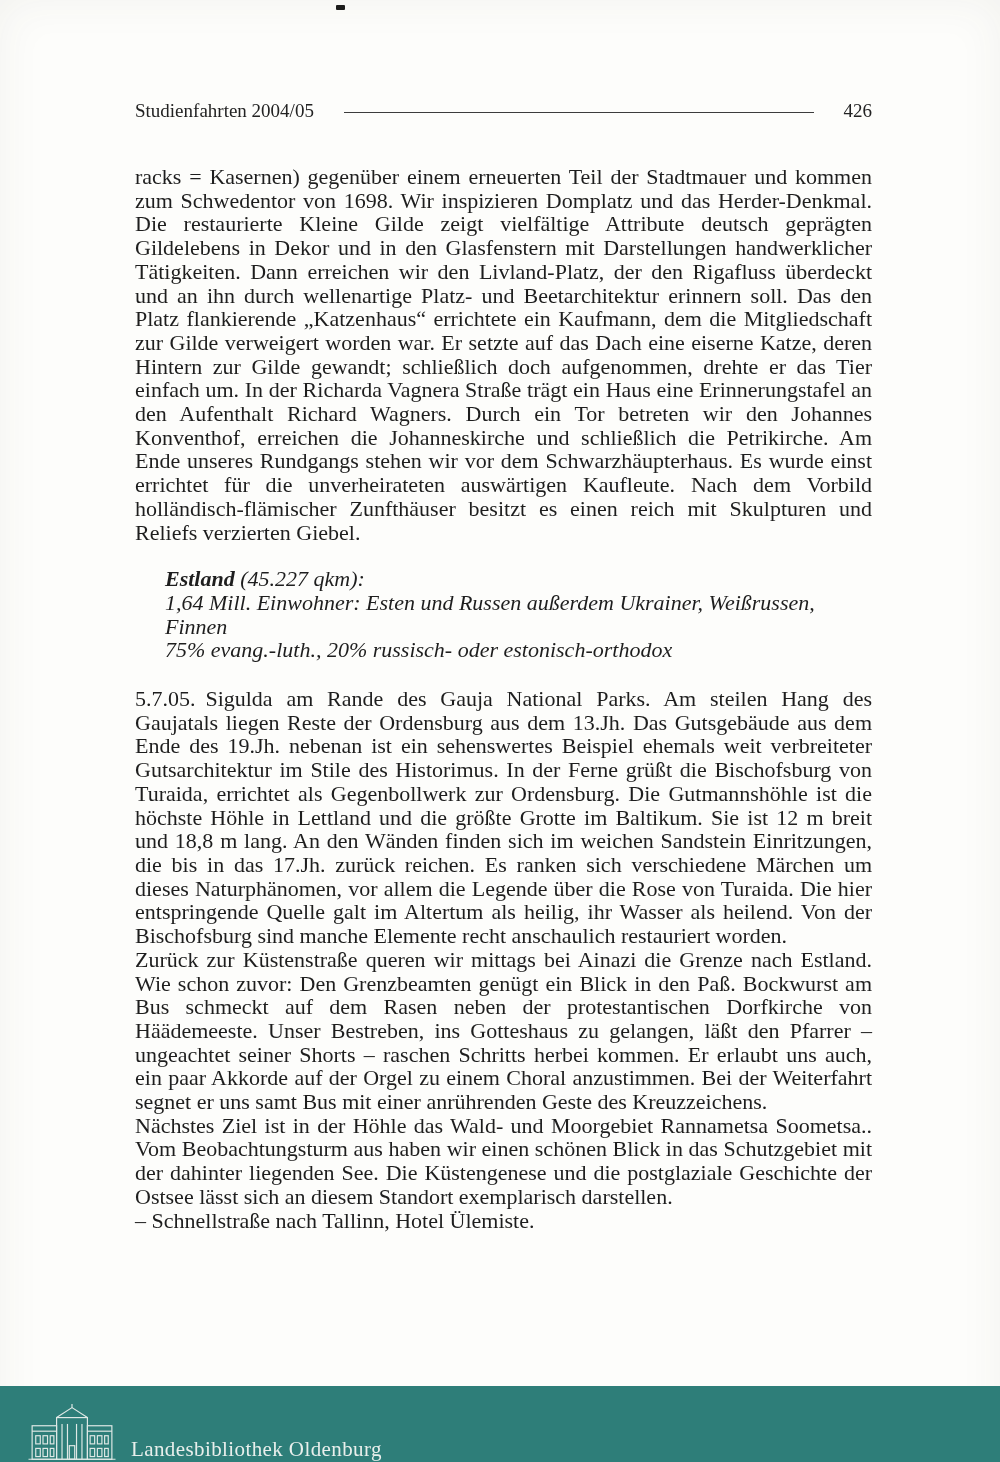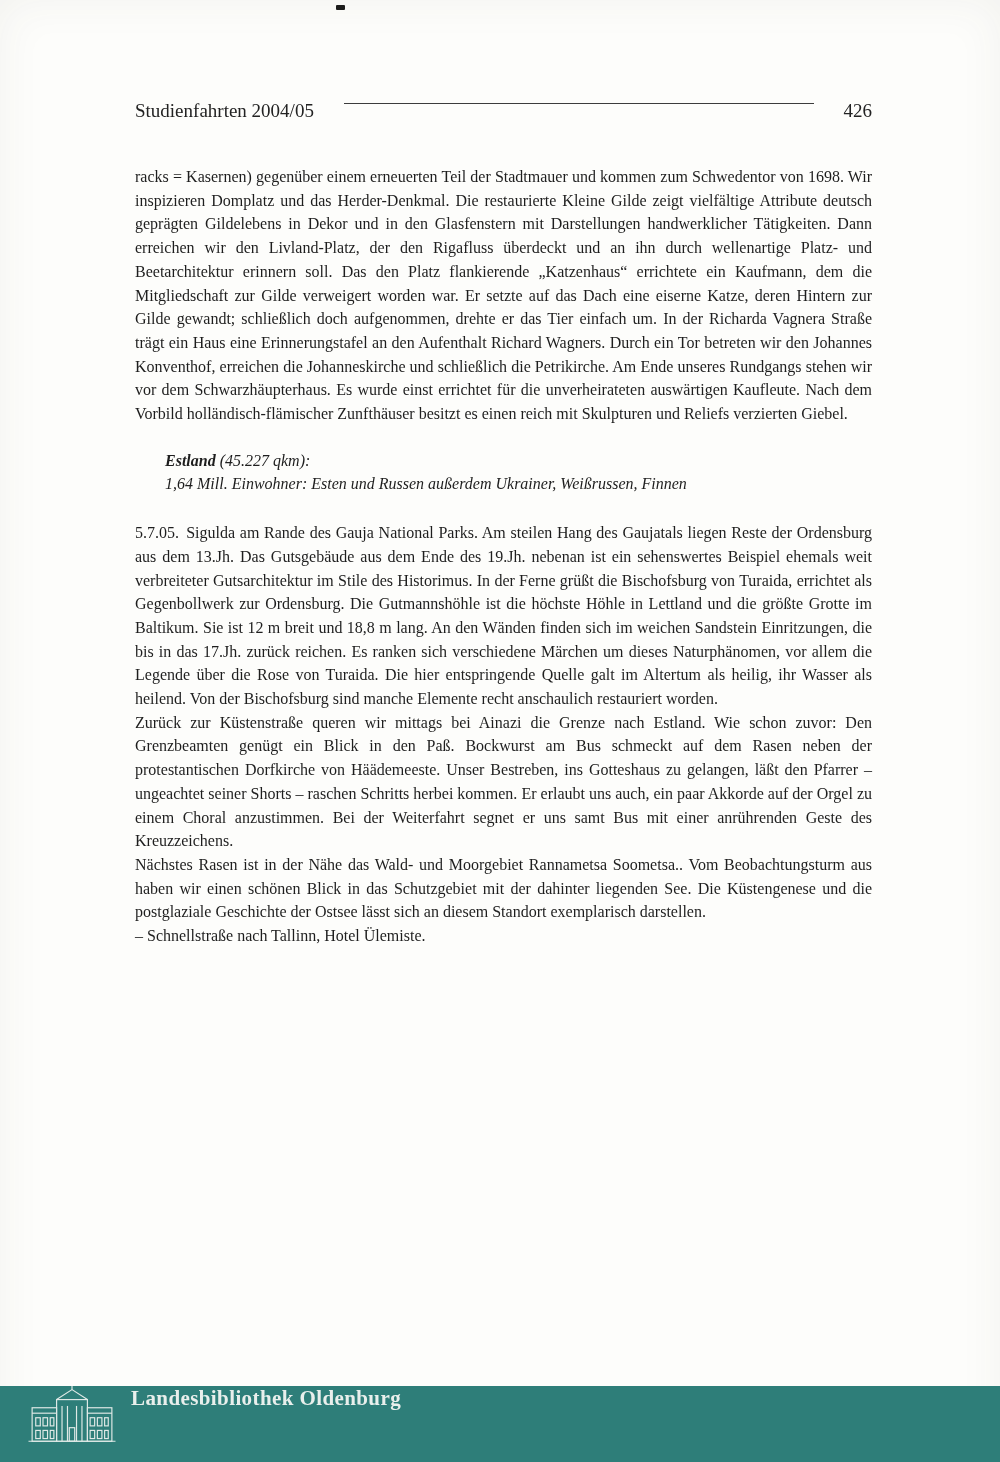--- a/index.html
+++ b/index.html
@@ -28,33 +28,33 @@
     border-radius: 1px;
   }
   .content {
     position: absolute;
     left: 135px;
     width: 737px;
     top: 100px;
   }
   .running-header {
     display: flex;
-    align-items: flex-start;
+    align-items: center;
     font-size: 19px;
     color: #222;
     gap: 16px;
   }
   .running-header .rule {
     flex: 1;
     border-top: 1.6px solid #3c3c3c;
     margin: 3px 14px 0 14px;
   }
   .page-body {
     margin-top: 43px;
-    font-size: 16px;
+    font-size: 22px;
     line-height: 23.7px;
     text-align: justify;
     hyphens: auto;
   }
   .page-body p { margin: 0; }
   .estland-block {
     margin: 23px 0 25px 30px;
     font-style: italic;
     text-align: left;
   }
@@ -67,22 +67,21 @@
     margin-right: 0.45em;
   }
   .footer {
     position: absolute;
     left: 0;
     right: 0;
     bottom: 0;
     height: 76px;
     background: #2e7e79;
     display: flex;
-    align-items: flex-start;
-    font-weight: bold;
+    align-items: flex-end;
   }
   .footer .icon-wrap {
     margin-left: 28px;
     display: flex;
     align-items: flex-end;
   }
   .footer .library-name {
     margin-left: 15px;
     color: #e9efec;
     font-size: 21px;
@@ -104,27 +103,28 @@
       <span class="page-number">426</span>
     </div>
 
     <div class="page-body">
 
       <p>racks = Kasernen) gegenüber einem erneuerten Teil der Stadtmauer und kommen zum Schwedentor von 1698. Wir inspizieren Domplatz und das Herder-Denkmal. Die restaurierte Kleine Gilde zeigt vielfältige Attribute deutsch geprägten Gildelebens in Dekor und in den Glasfenstern mit Darstellungen handwerklicher Tätigkeiten. Dann erreichen wir den Livland-Platz, der den Rigafluss überdeckt und an ihn durch wellenartige Platz- und Beetarchitektur erinnern soll. Das den Platz flankierende „Katzenhaus“ errichtete ein Kaufmann, dem die Mitgliedschaft zur Gilde verweigert worden war. Er setzte auf das Dach eine eiserne Katze, deren Hintern zur Gilde gewandt; schließlich doch aufgenommen, drehte er das Tier einfach um. In der Richarda Vagnera Straße trägt ein Haus eine Erinnerungstafel an den Aufenthalt Richard Wagners. Durch ein Tor betreten wir den Johannes Konventhof, erreichen die Johanneskirche und schließlich die Petrikirche. Am Ende unseres Rundgangs stehen wir vor dem Schwarzhäupterhaus. Es wurde einst errichtet für die unverheirateten auswärtigen Kaufleute. Nach dem Vorbild holländisch-flämischer Zunfthäuser besitzt es einen reich mit Skulpturen und Reliefs verzierten Giebel.</p>
 
       <div class="estland-block">
         <p><span class="title">Estland</span> <span>(45.227 qkm):</span></p>
         <p>1,64 Mill. Einwohner: Esten und Russen außerdem Ukrainer, Weißrussen, Finnen</p>
+        <p>75% evang.-luth., 20% russisch- oder estonisch-orthodox</p>
       </div>
 
       <p><span class="entry-date">5.7.05.</span><span>Sigulda am Rande des Gauja National Parks. Am steilen Hang des Gaujatals liegen Reste der Ordensburg aus dem 13.Jh. Das Gutsgebäude aus dem Ende des 19.Jh. nebenan ist ein sehenswertes Beispiel ehemals weit verbreiteter Gutsarchitektur im Stile des Historimus. In der Ferne grüßt die Bischofsburg von Turaida, errichtet als Gegenbollwerk zur Ordensburg. Die Gutmannshöhle ist die höchste Höhle in Lettland und die größte Grotte im Baltikum. Sie ist 12 m breit und 18,8 m lang. An den Wänden finden sich im weichen Sandstein Einritzungen, die bis in das 17.Jh. zurück reichen. Es ranken sich verschiedene Märchen um dieses Naturphänomen, vor allem die Legende über die Rose von Turaida. Die hier entspringende Quelle galt im Altertum als heilig, ihr Wasser als heilend. Von der Bischofsburg sind manche Elemente recht anschaulich restauriert worden.</span></p>
 
       <p>Zurück zur Küstenstraße queren wir mittags bei Ainazi die Grenze nach Estland. Wie schon zuvor: Den Grenzbeamten genügt ein Blick in den Paß. Bockwurst am Bus schmeckt auf dem Rasen neben der protestantischen Dorfkirche von Häädemeeste. Unser Bestreben, ins Gotteshaus zu gelangen, läßt den Pfarrer – ungeachtet seiner Shorts – raschen Schritts herbei kommen. Er erlaubt uns auch, ein paar Akkorde auf der Orgel zu einem Choral anzustimmen. Bei der Weiterfahrt segnet er uns samt Bus mit einer anrührenden Geste des Kreuzzeichens.</p>
 
-      <p>Nächstes Rasen ist in der Nähe das Wald- und Moorgebiet Rannametsa Soometsa.. Vom Beobachtungsturm aus haben wir einen schönen Blick in das Schutzgebiet mit der dahinter liegenden See. Die Küstengenese und die postglaziale Geschichte der Ostsee lässt sich an diesem Standort exemplarisch darstellen.</p>
+      <p>Nächstes Ziel ist in der Höhle das Wald- und Moorgebiet Rannametsa Soometsa.. Vom Beobachtungsturm aus haben wir einen schönen Blick in das Schutzgebiet mit der dahinter liegenden See. Die Küstengenese und die postglaziale Geschichte der Ostsee lässt sich an diesem Standort exemplarisch darstellen.</p>
 
 
       <p>– Schnellstraße nach Tallinn, Hotel Ülemiste.</p>
 
     </div>
   </div>
 
   <div class="footer">
     <span class="icon-wrap">
       <svg viewBox="0 0 96 64" width="88" height="58" aria-hidden="true">

